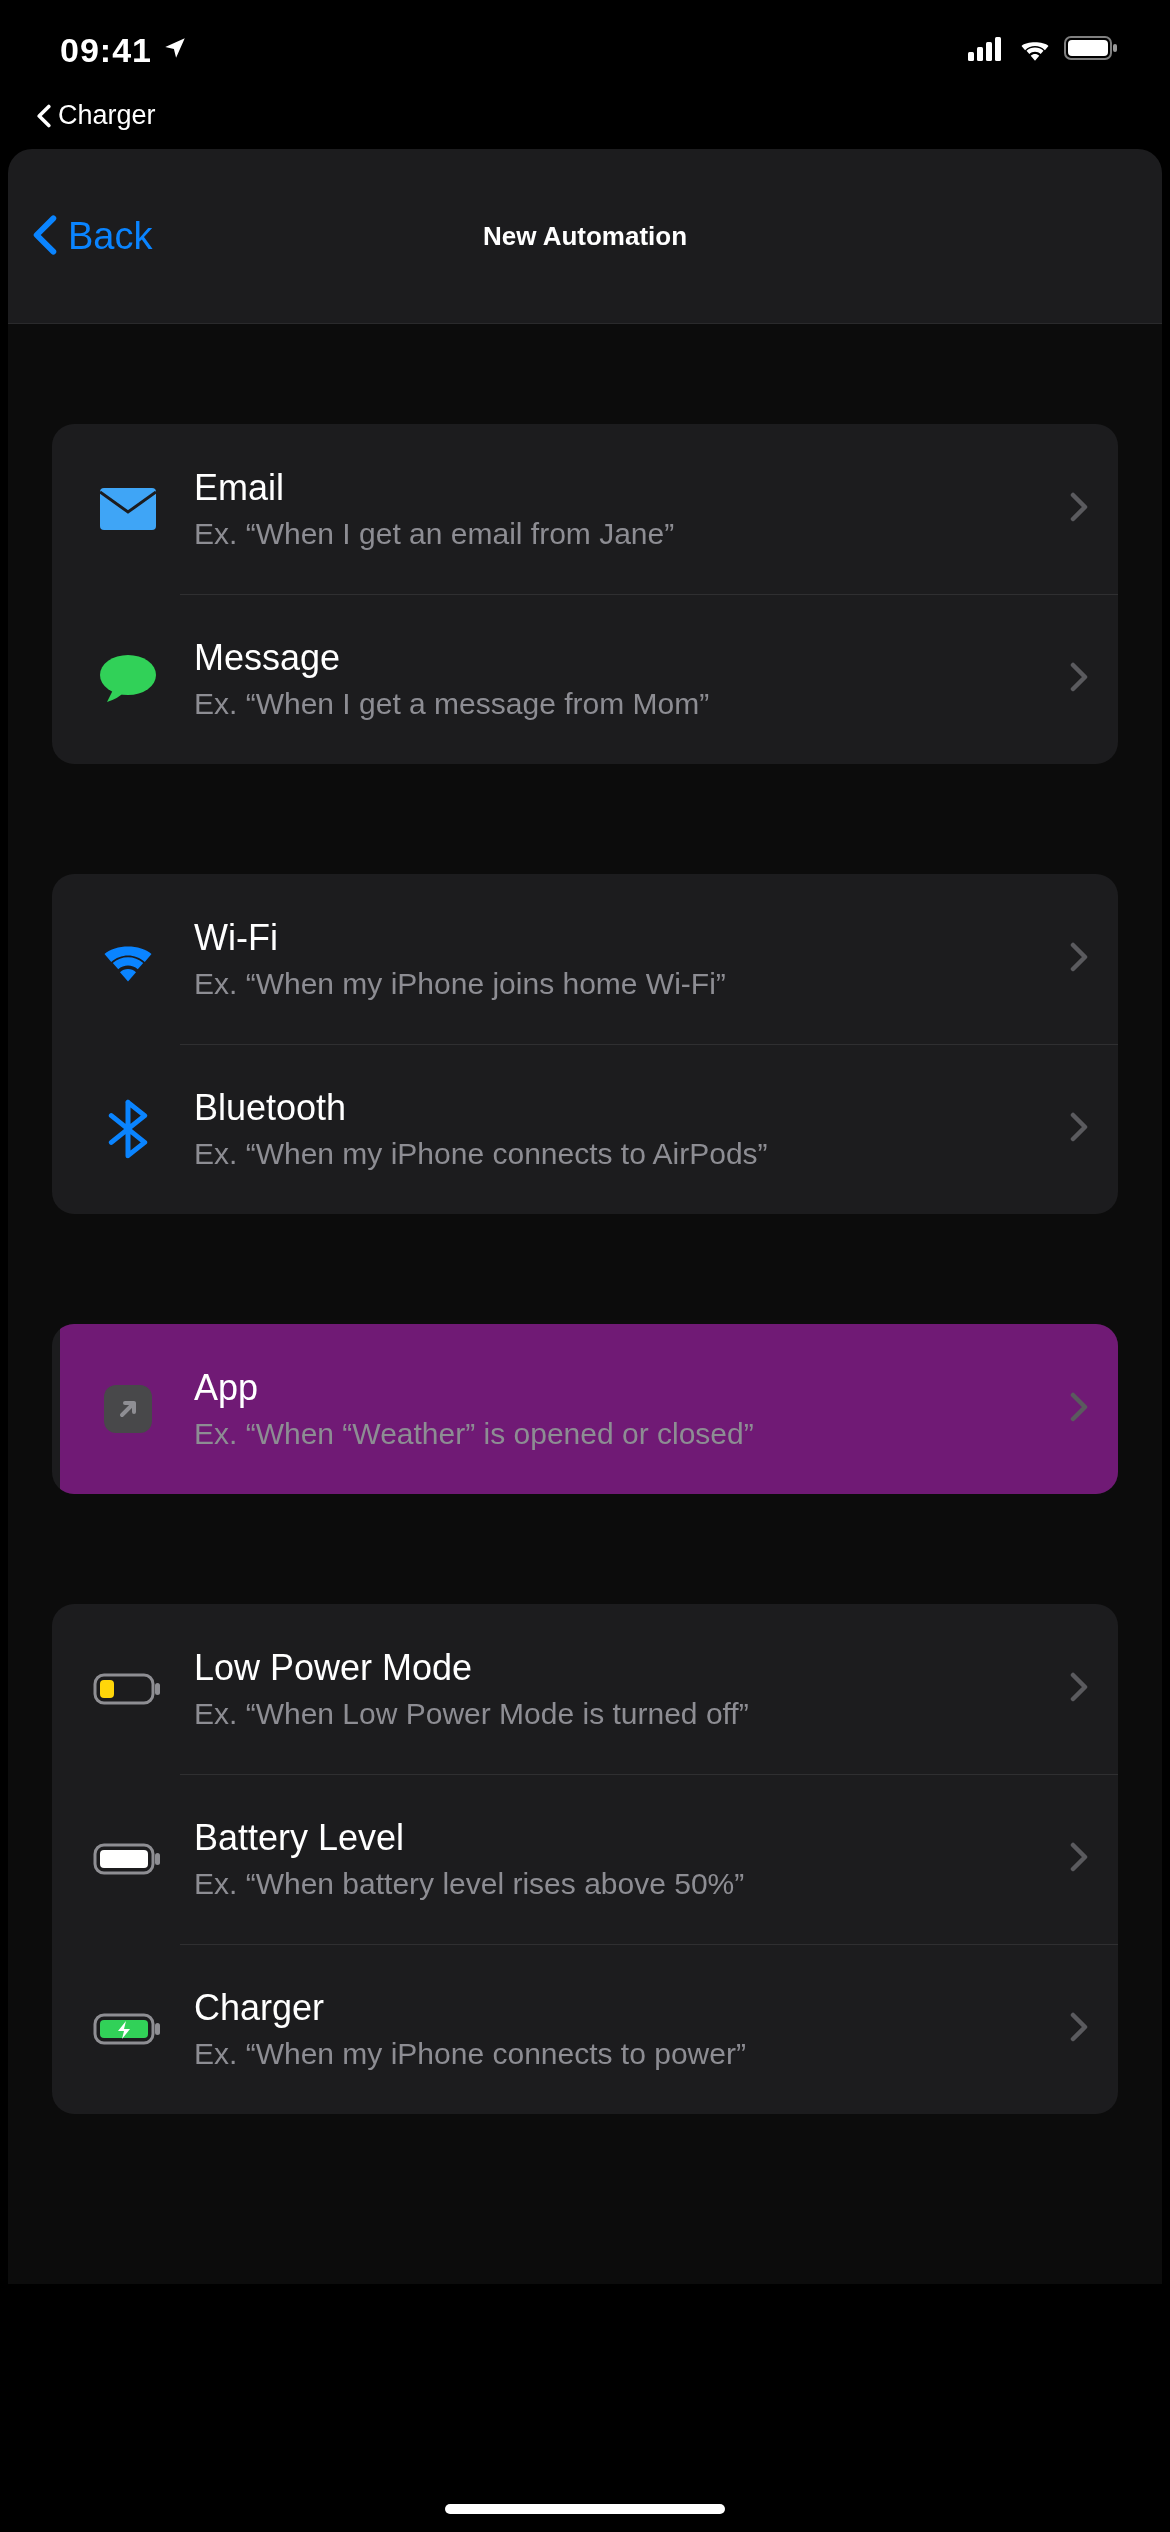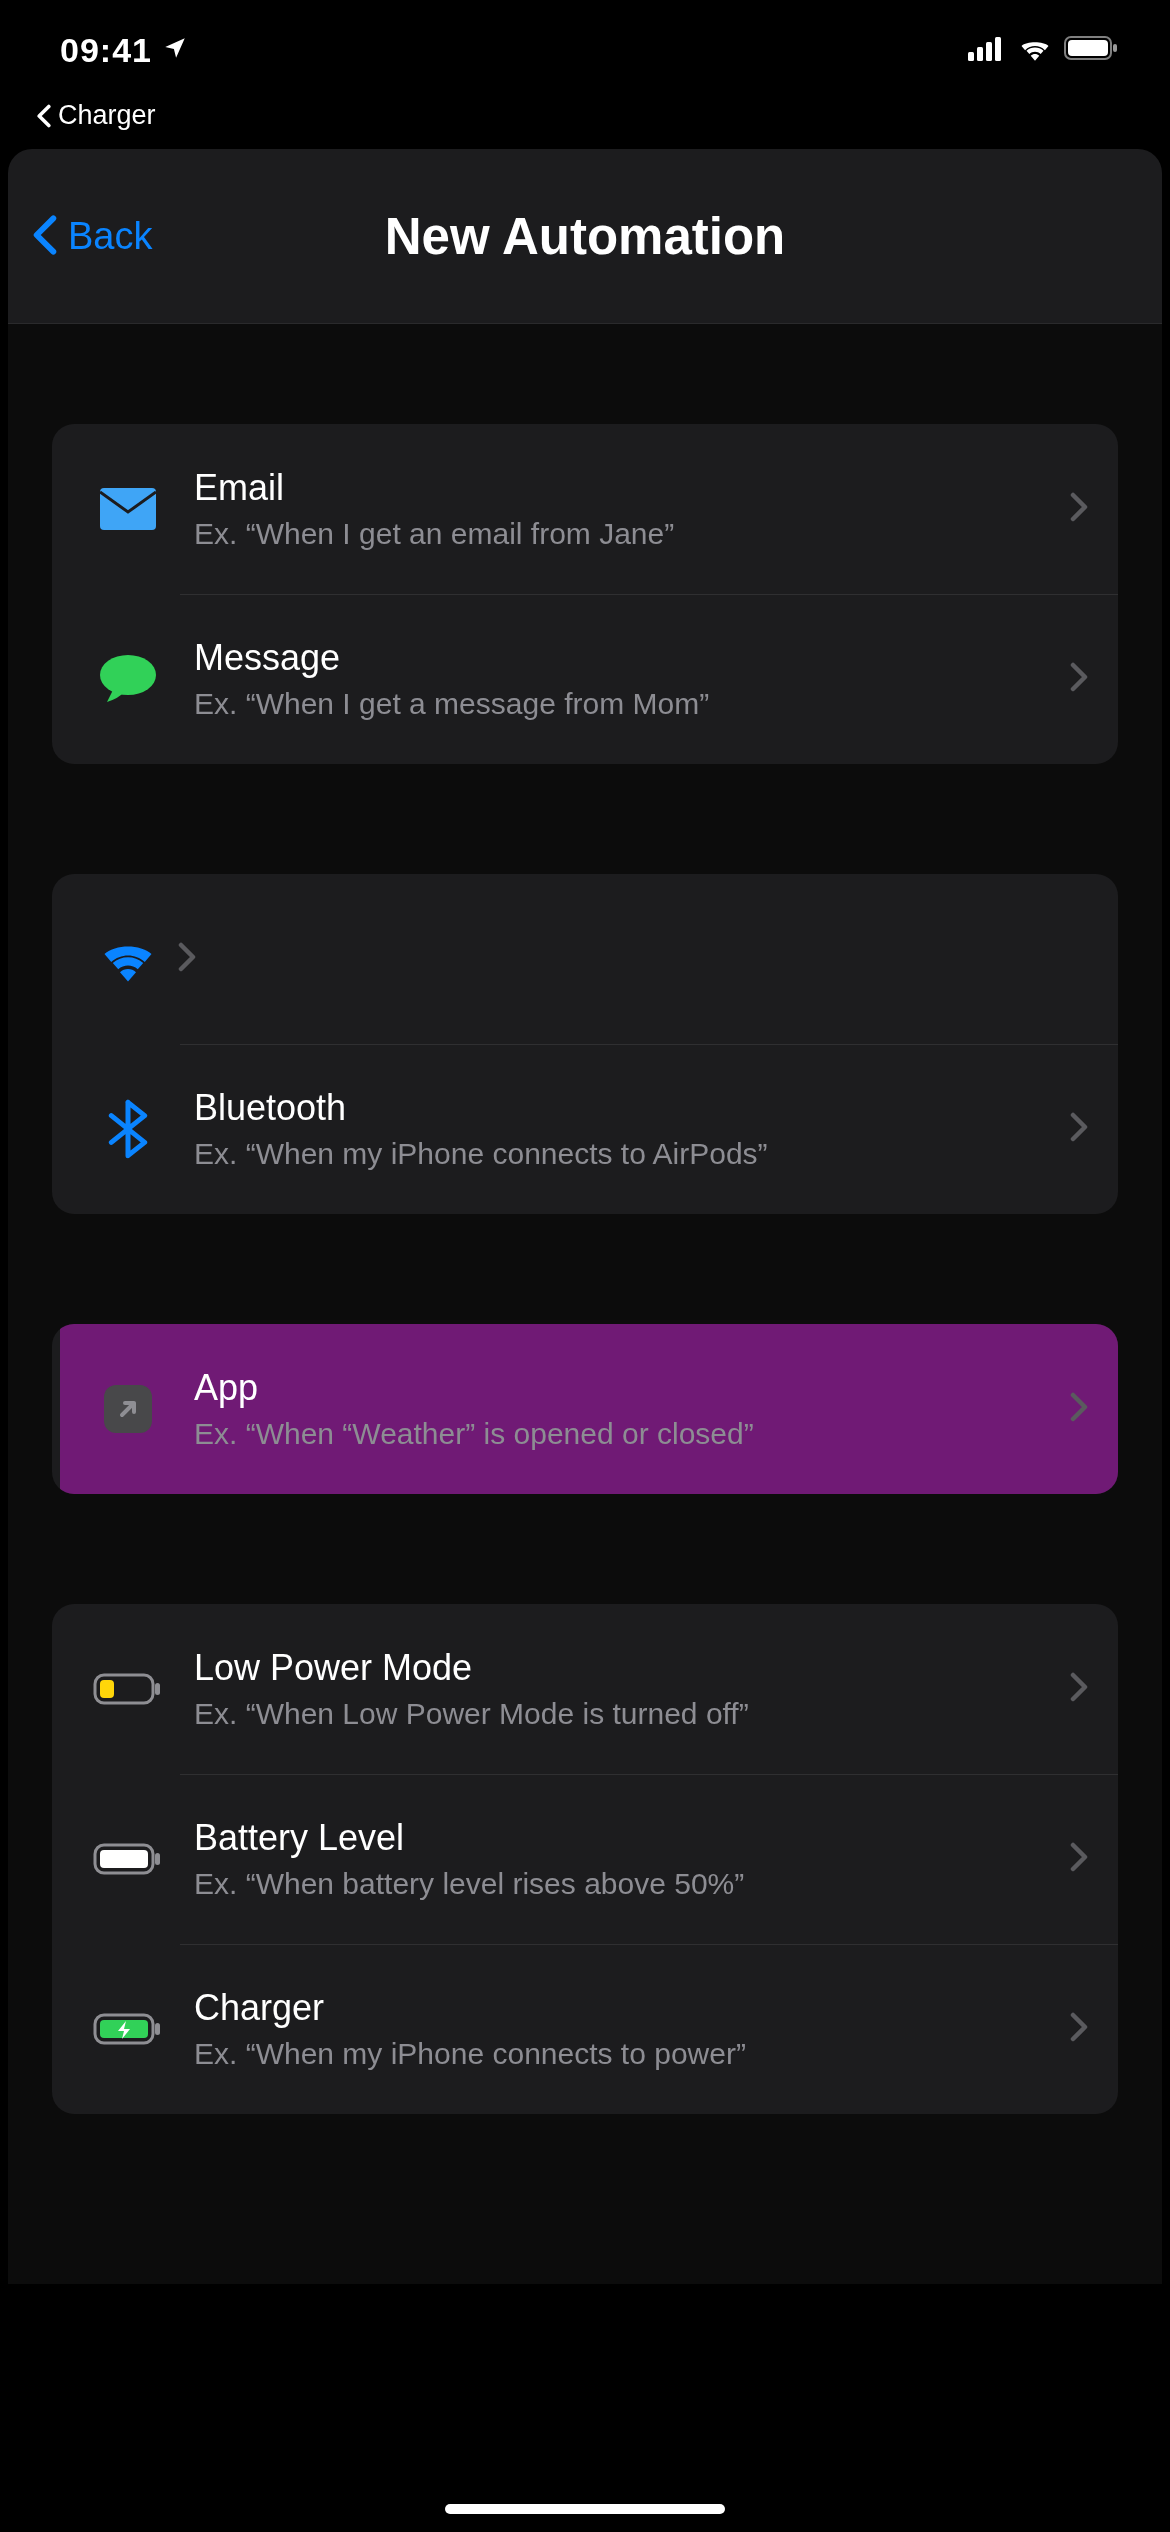--- a/index.html
+++ b/index.html
@@ -47,21 +47,21 @@
     position: absolute;
     left: 24px;
     display: flex;
     align-items: flex-start;
     gap: 10px;
     color: #0a84ff;
     font-size: 38px;
   }
   .nav-title {
     margin: 14px auto;
-    font-size: 51px;
+    font-size: 26px;
     font-weight: 600;
   }
 
   
   .content {
     background: #000;
     padding: 0 8px;
   }
   .scroll-area {
     background: #0c0c0c;
@@ -214,20 +214,24 @@
       </div>
       <div class="group">
         <div class="row">
           <div class="row-icon">
             <svg width="60" height="46" viewBox="0 0 24 18" fill="#0a84ff">
               <path d="M12 18l-3.2-3.7c1.8-1.7 4.6-1.7 6.4 0L12 18z"></path>
               <path d="M5.3 10.2L2.6 7C7 3 17 3 21.4 7l-2.7 3.2c-3.7-3.5-9.7-3.5-13.4 0z"></path>
               <path d="M8.1 13.1l-2.2-2.5c3.4-3.1 8.8-3.1 12.2 0l-2.2 2.5c-2.2-2-5.6-2-7.8 0z"></path>
             </svg>
           </div>
+          <div class="row-text">
+            <div class="row-title">Wi-Fi</div>
+            <div class="row-subtitle">Ex. “When my iPhone joins home Wi-Fi”</div>
+          </div>
           <div class="row-chevron"><svg width="18" height="30" viewBox="0 0 12 20" fill="none" stroke="#5a5a5e" stroke-width="3" stroke-linecap="round" stroke-linejoin="round">
               <path d="M2 2l8 8-8 8"></path>
             </svg></div>
         </div>
         <div class="row">
           <div class="row-icon">
             <svg width="40" height="60" viewBox="0 0 24 36" fill="none" stroke="#0a84ff" stroke-width="3" stroke-linejoin="round" stroke-linecap="round">
               <path d="M12 2v32l10-8-20-16M12 2l10 8-20 16"></path>
             </svg>
           </div>

